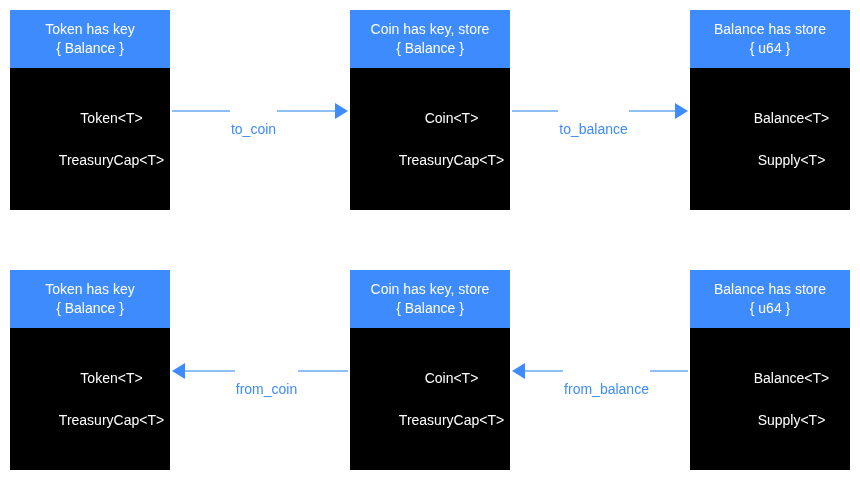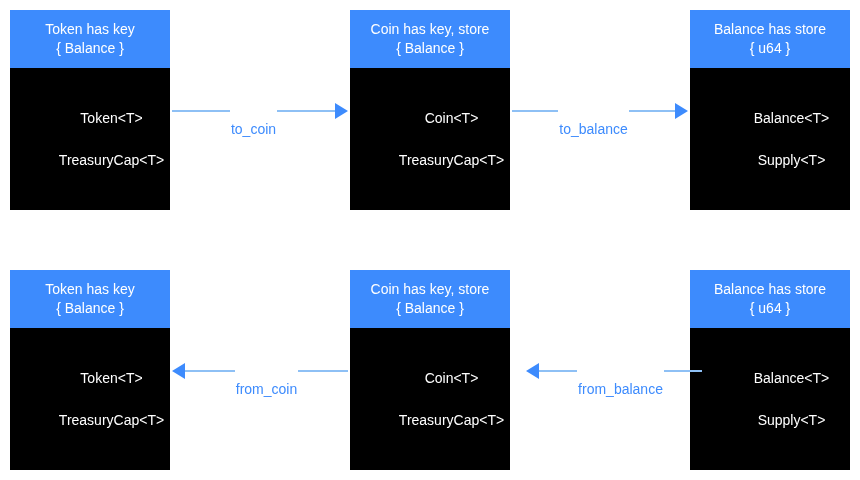--- a/index.html
+++ b/index.html
@@ -90,21 +90,21 @@
     border-top: 8px solid transparent;
     border-bottom: 8px solid transparent;
     flex: 0 0 auto;
   }
   .arrow-head.right { border-left: 13px solid #3d8bfd; }
   .arrow-head.left  { border-right: 13px solid #3d8bfd; }
 
   #edge-to-coin      { left: 172px; top: 98px;  width: 176px; }
   #edge-to-balance   { left: 512px; top: 98px;  width: 176px; text-align: center; }
   #edge-from-coin    { left: 172px; top: 358px; width: 176px; justify-content: space-between; }
-  #edge-from-balance { left: 526px; top: 358px; width: 176px; }
+  #edge-from-balance { left: 512px; top: 358px; width: 176px; }
 </style>
 </head>
 <body>
 
 <div id="canvas">
 
   <div class="node" id="node-token-top">
     <div class="node-header">
       <span>Token has key</span>
       <span>{ Balance }</span>

